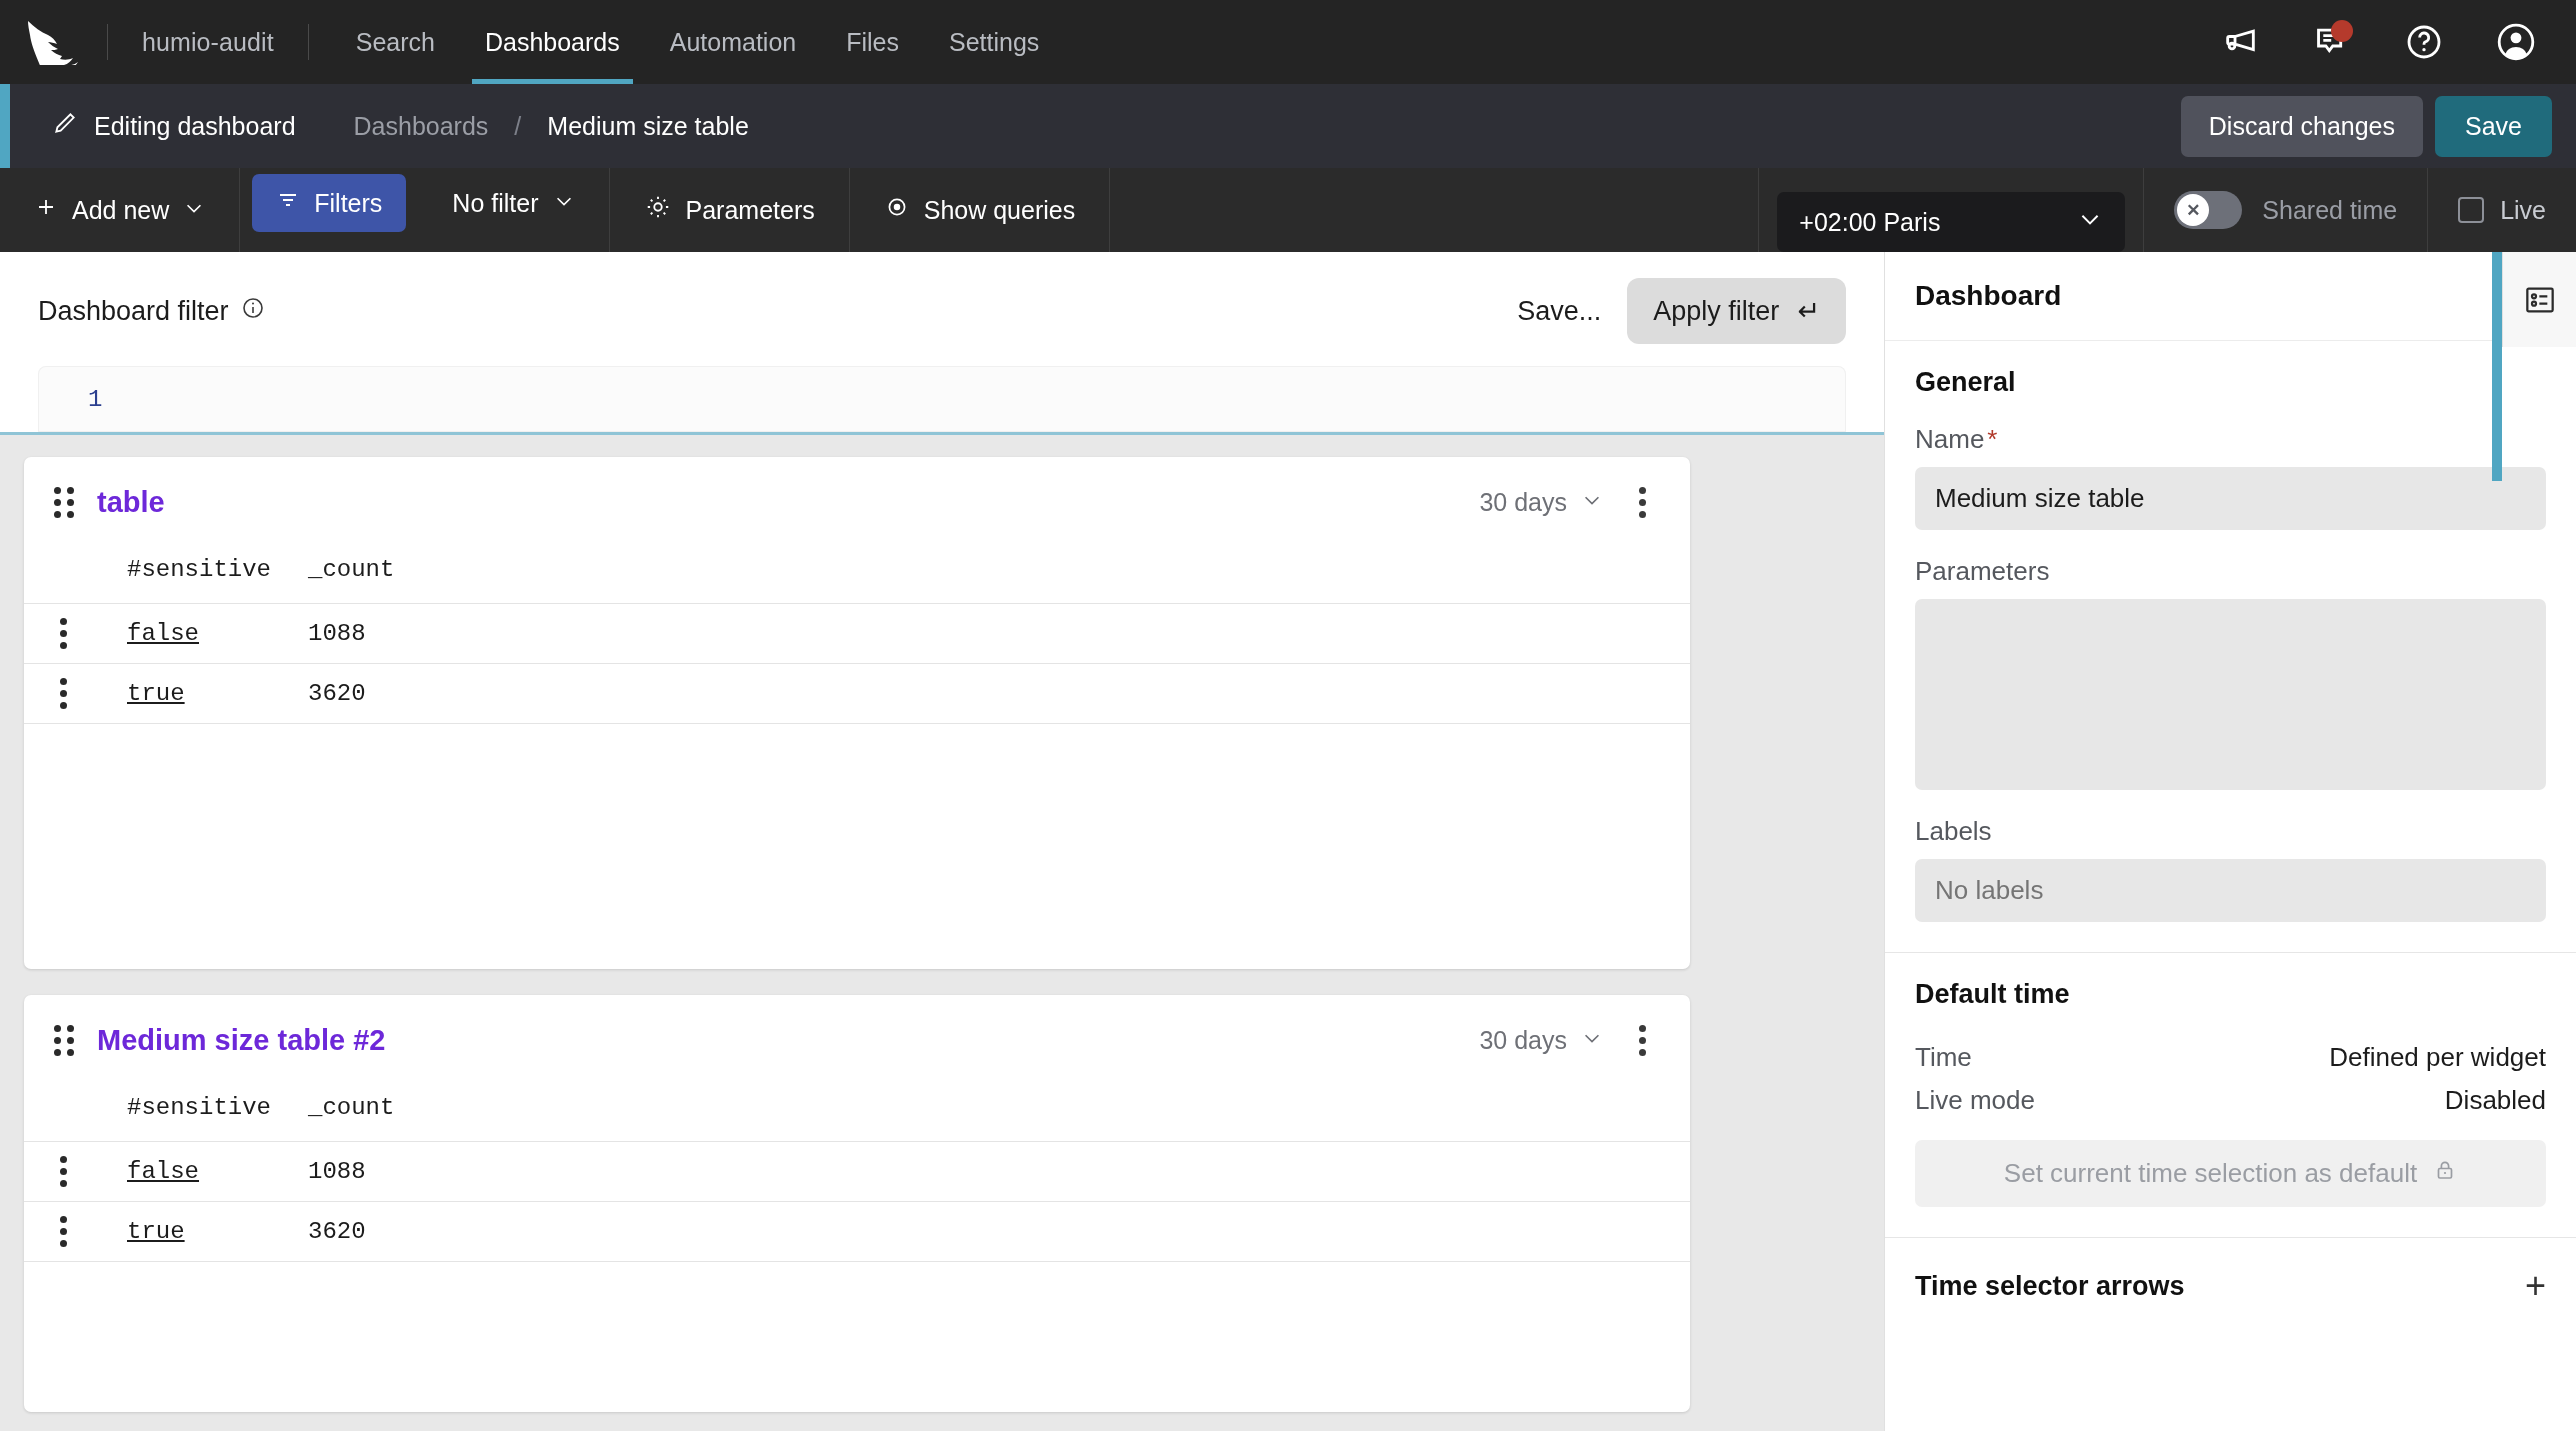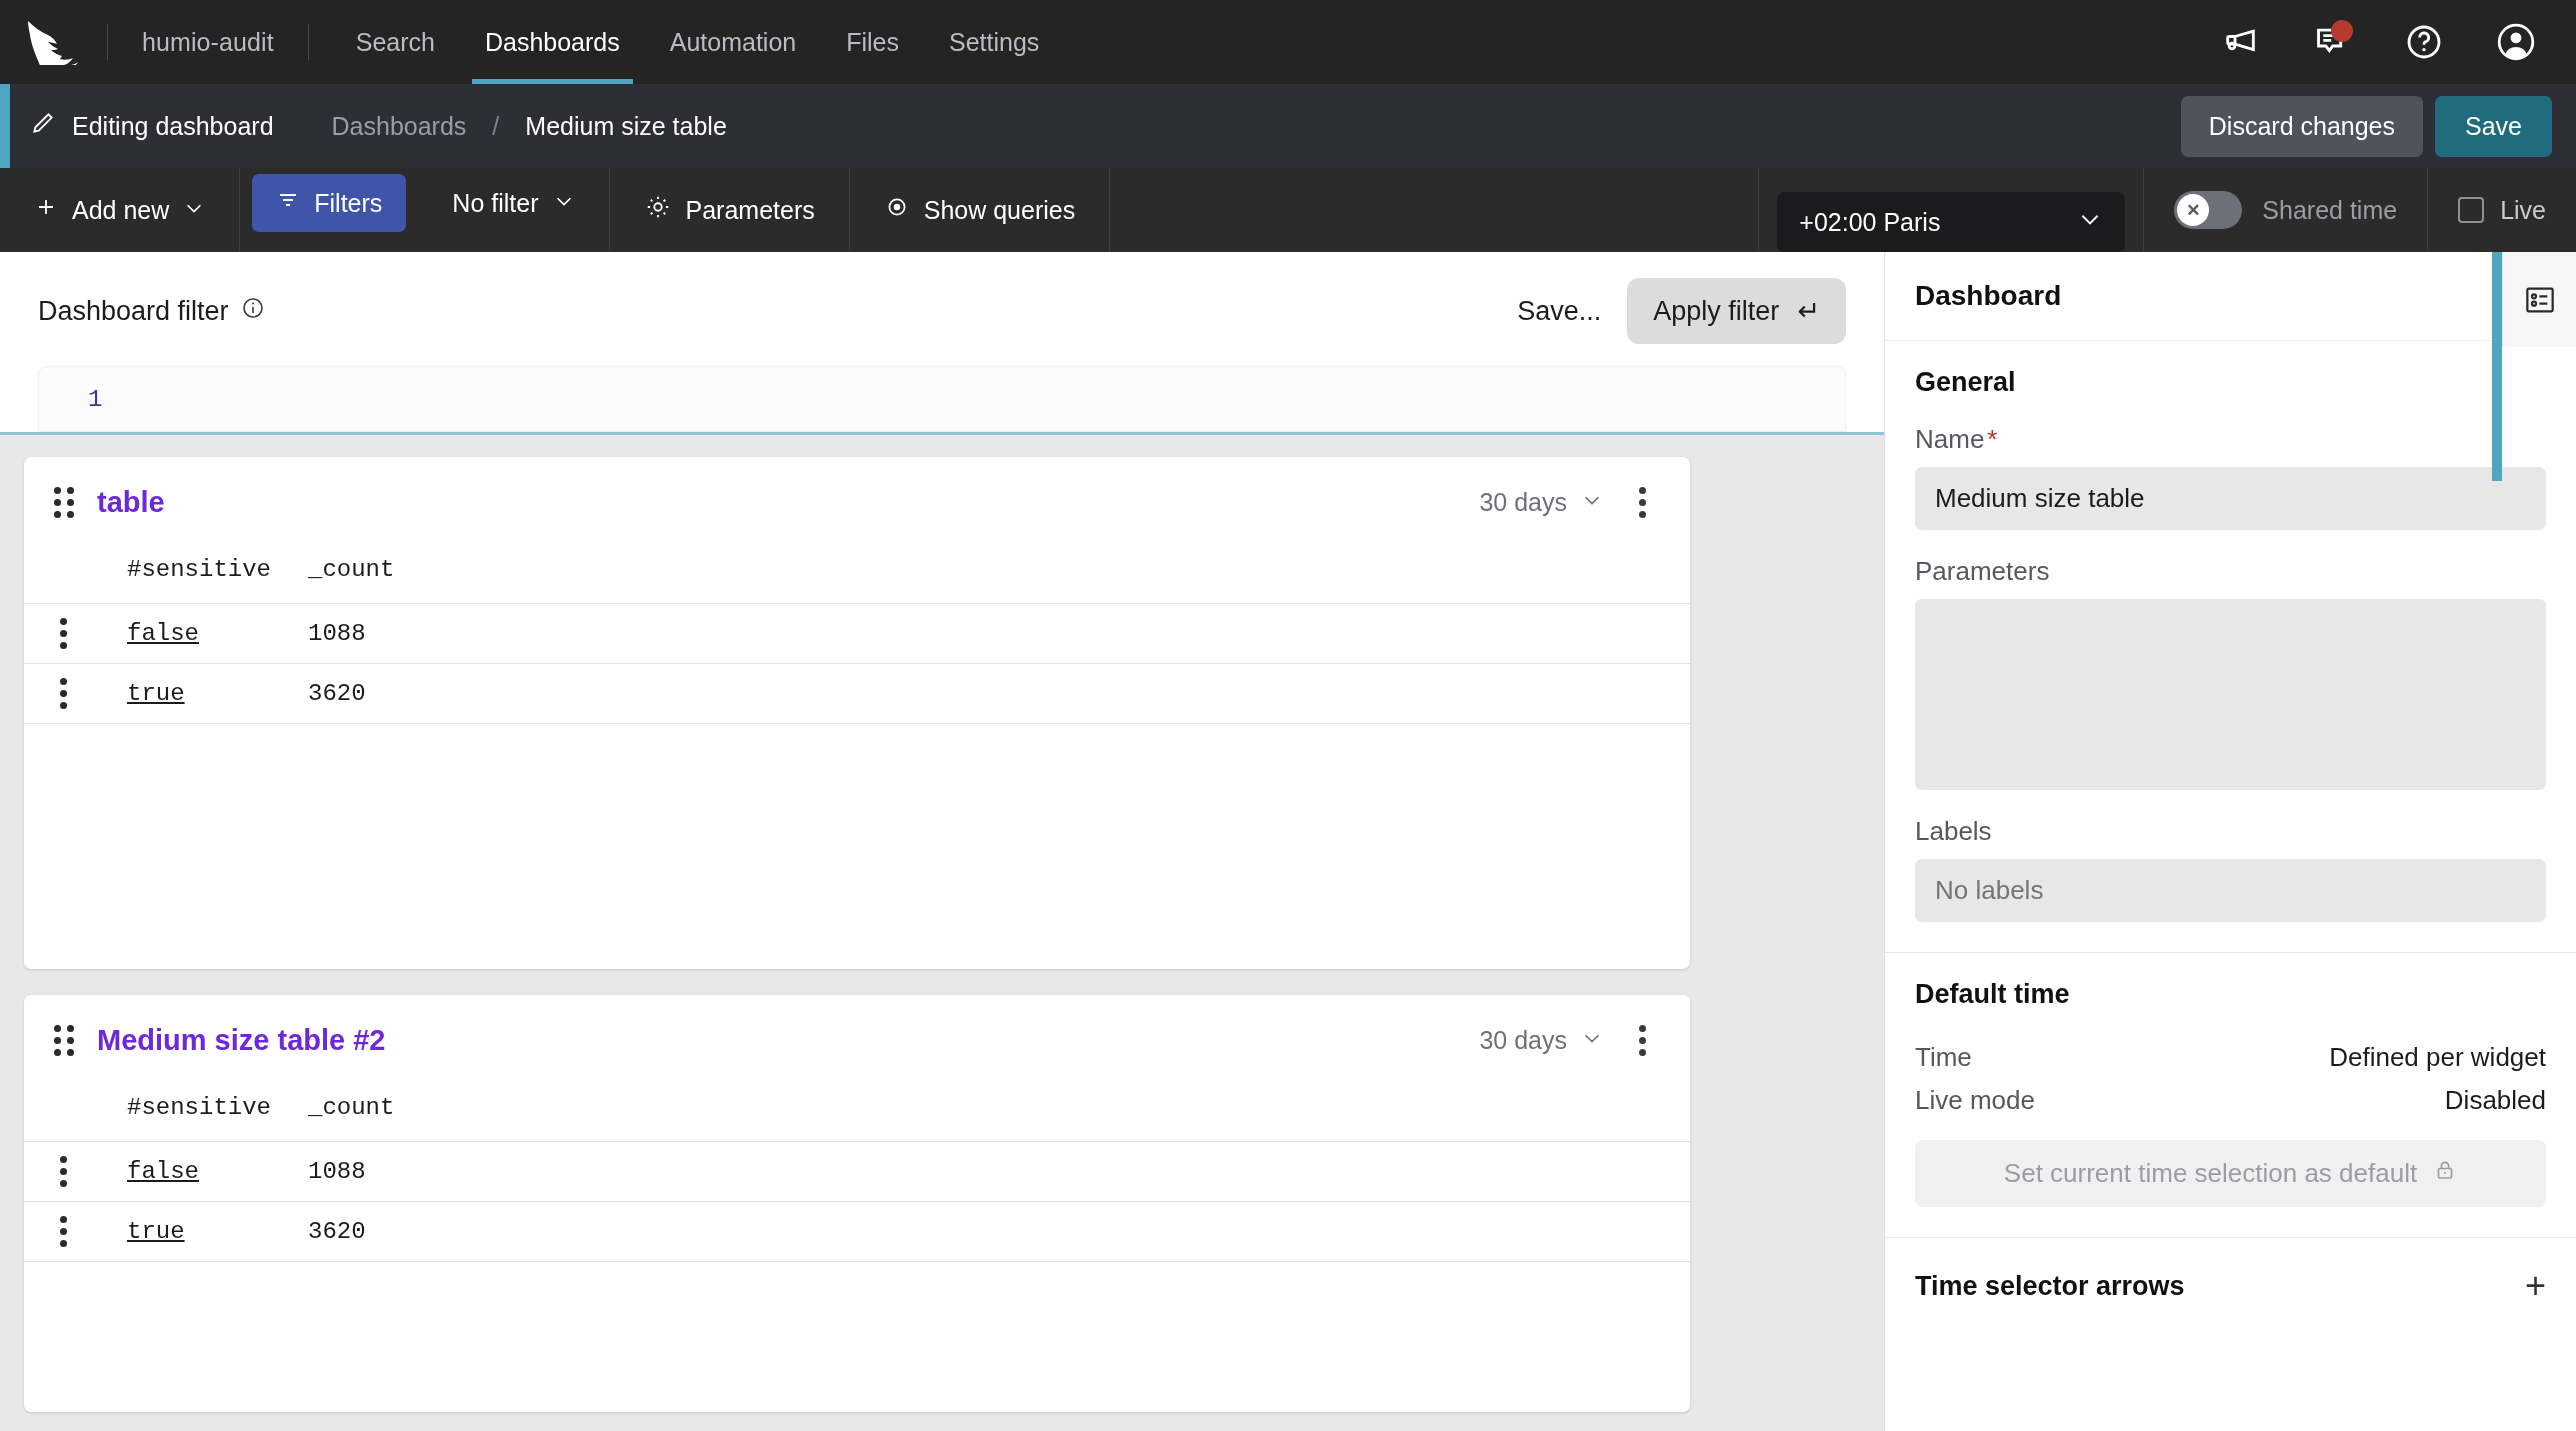--- a/index.html
+++ b/index.html
@@ -34,21 +34,21 @@
   .nav-right { margin-left: auto; display: flex; align-items: center; padding-right: 38px; gap: 48px; }
   .nav-icon { width: 44px; height: 44px; display: flex; align-items: center; justify-content: center; position: relative; cursor: pointer; }
   .badge-dot {
     position: absolute; top: 0px; right: 1px; width: 22px; height: 22px; border-radius: 50%;
     background: #b53a2c;
   }
 
   
   .editbar {
     height: 84px; flex: 0 0 84px; background: #2e2f36; display: flex; align-items: center;
-    position: relative; padding-left: 30px;
+    position: relative; padding-left: 52px;
   }
   .editbar::before {
     content: ""; position: absolute; left: 0; top: 0; bottom: 0; width: 10px; background: #50a6c2;
   }
   .edit-label { color: #fff; font-size: 25px; display: flex; align-items: center; gap: 16px; }
   .crumbs { display: flex; align-items: center; margin-left: 58px; gap: 26px; }
   .crumb-muted { color: #9b9ea6; font-size: 25px; cursor: pointer; }
   .crumb-sep { color: #7d808a; font-size: 25px; }
   .crumb-cur { color: #ffffff; font-size: 25px; }
   .editbar-right { margin-left: auto; display: flex; align-items: center; gap: 12px; padding-right: 24px; }

